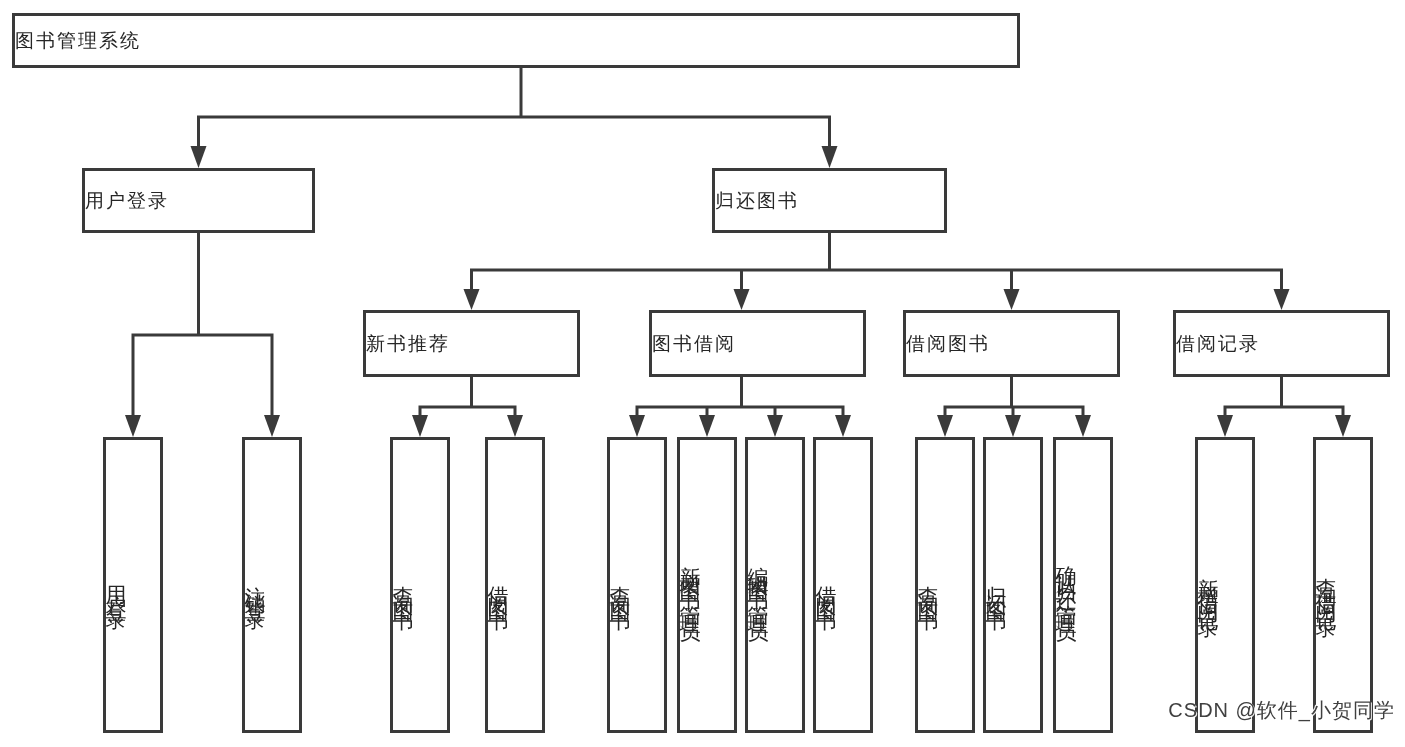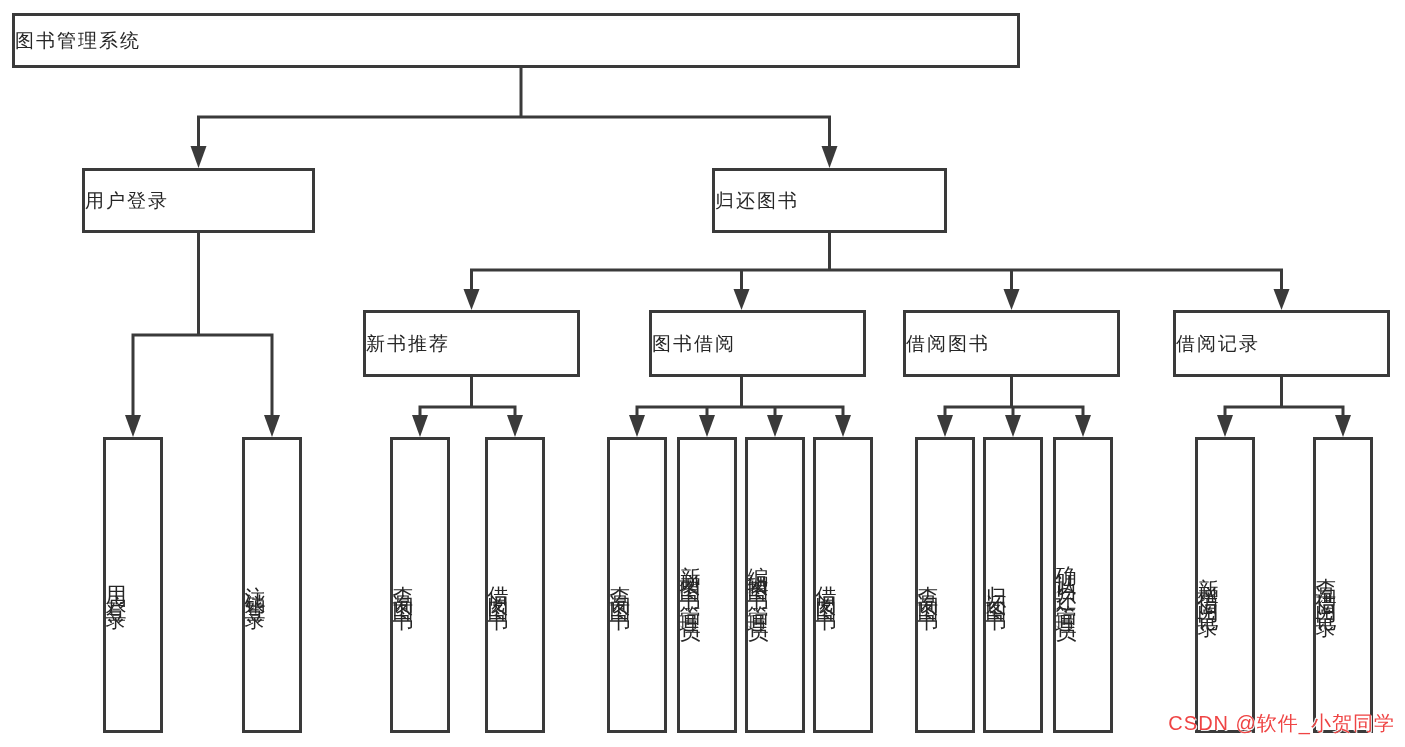--- a/index.html
+++ b/index.html
@@ -27,22 +27,22 @@
     font-size:21px;letter-spacing:8px;line-height:1;white-space:nowrap;
   }
   .l0{left:103px;}  .l1{left:242px;}
   .l2{left:390px;}  .l3{left:485px;}
   .l4{left:607px;}  .l5{left:677px;}
   .l6{left:745px;}  .l7{left:813px;}
   .l8{left:915px;}  .l9{left:983px;}
   .l10{left:1053px;}
   .l11{left:1195px;} .l12{left:1313px;}
   .watermark{
-    position:absolute;right:10px;bottom:10px;z-index:3;
-    font-size:20px;color:#ef4444;letter-spacing:1px;
+    position:absolute;right:10px;bottom:23px;z-index:3;
+    font-size:20px;color:#404040;letter-spacing:1px;
     text-shadow:1px 1px 0 rgba(255,255,255,.9),-1px -1px 0 rgba(255,255,255,.9);
   }
 </style>
 </head>
 <body>
 
 <div id="canvas">
 
   <svg id="wires" viewBox="0 0 1405 747" xmlns="http://www.w3.org/2000/svg">
     <g stroke="#3a3a3a" stroke-width="3" fill="none">

